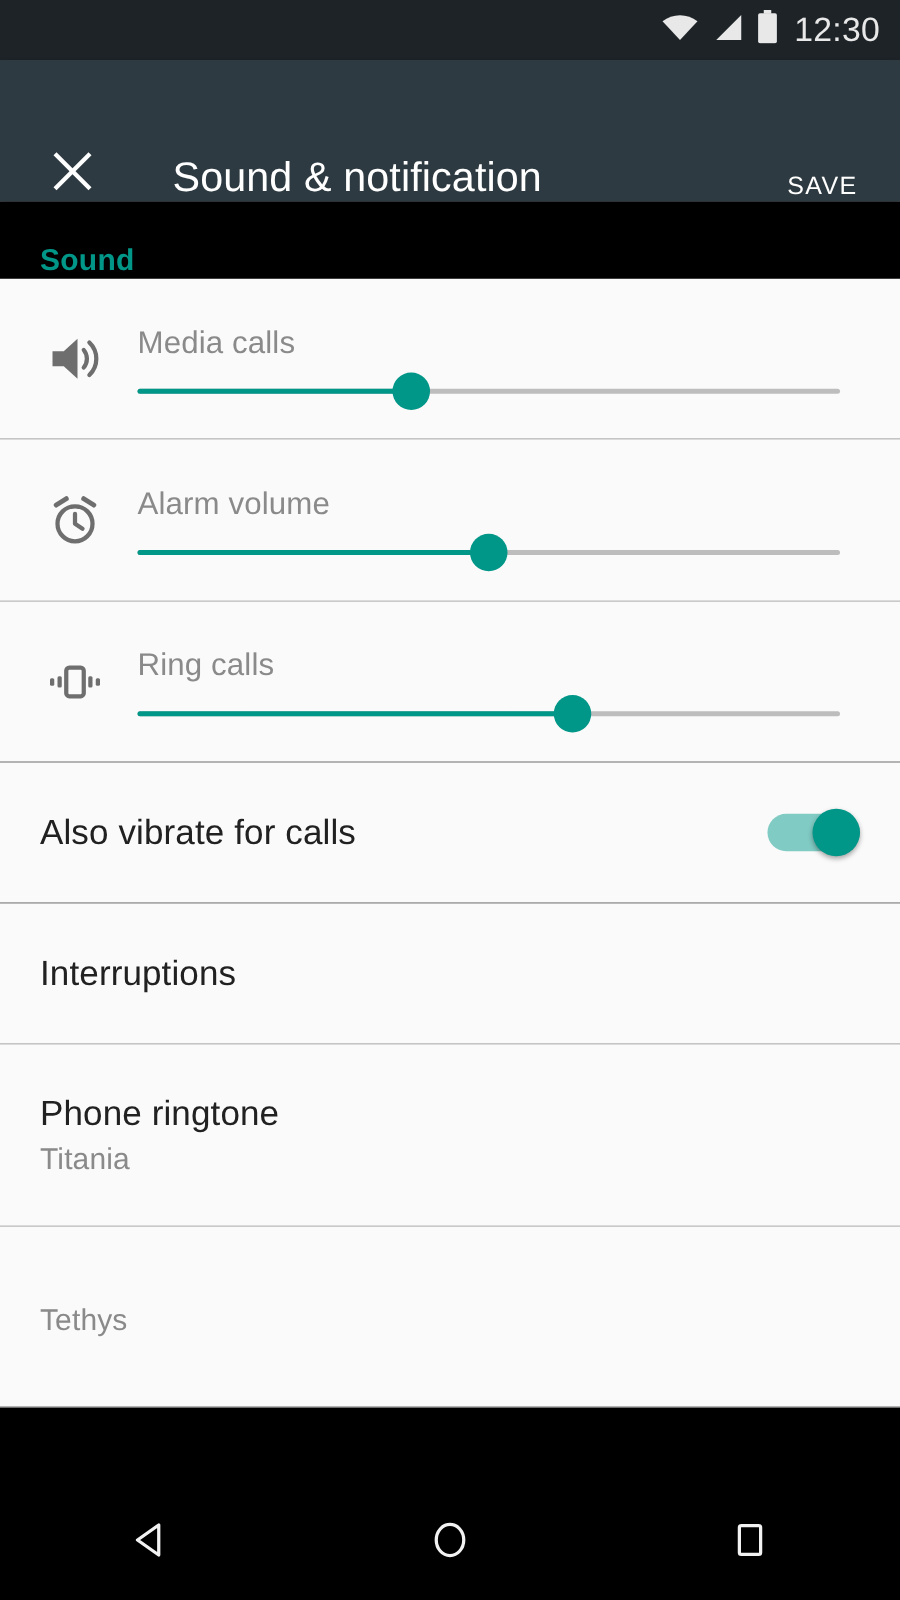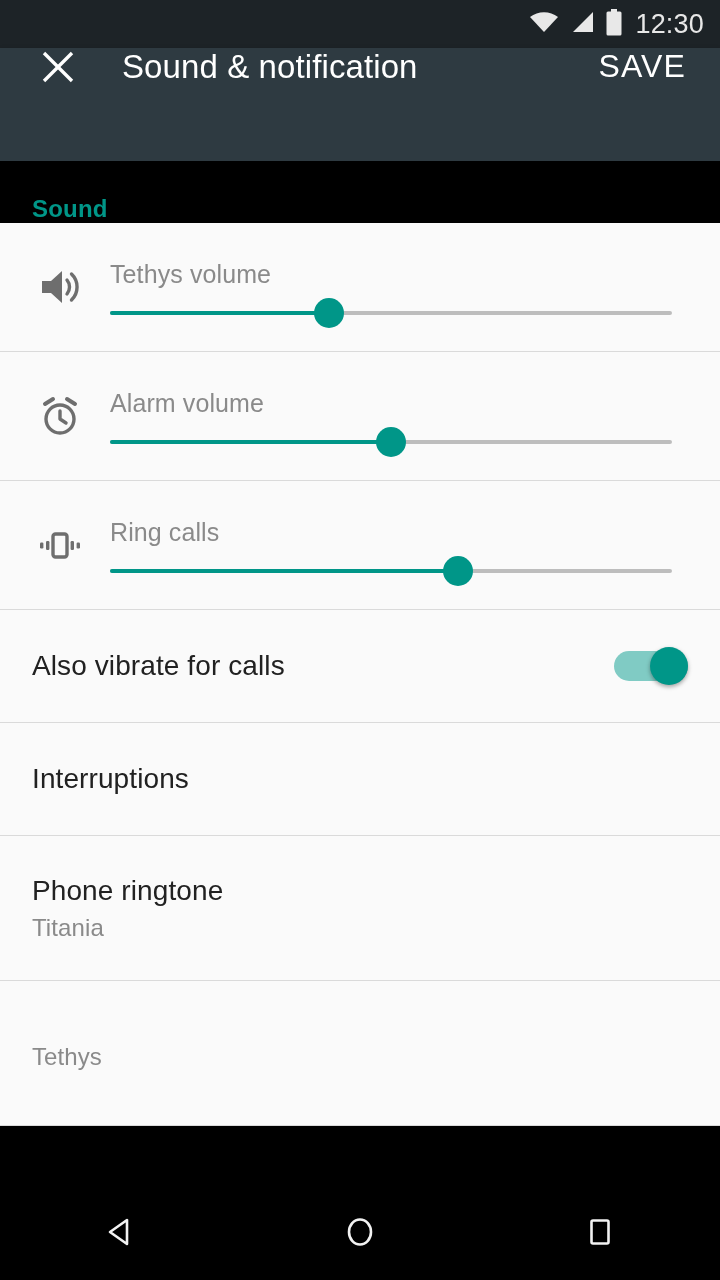--- a/index.html
+++ b/index.html
@@ -19,34 +19,35 @@
   }
   .sb-icons { display:flex; align-items:center; gap:10px; }
   .sb-time {
     color:#E8E8E8; font-size:27px; letter-spacing:0.2px;
     margin-left:12px; font-weight:400;
   }
 
   
   .toolbar {
     position:absolute; top:48px; left:0; width:720px; height:113px;
-    background:#2E3A41; display:flex; align-items:flex-start;
+    background:#2E3A41; display:flex; align-items:flex-end;
     box-shadow:0 2px 5px rgba(0,0,0,0.28);
     z-index:5;
+    gap:16px;
   }
   .tb-close {
     width:72px; margin-left:22px; display:flex;
     align-items:center; justify-content:center;
   }
   .tb-title {
     color:#FFFFFF; font-size:33px; font-weight:400;
     margin-left:28px; flex:1; letter-spacing:0.1px;
   }
   .tb-save {
-    color:#FFFFFF; font-size:32px; letter-spacing:1.1px;
+    color:#FFFFFF; font-size:20px; letter-spacing:1.1px;
     margin-right:34px; font-weight:400;
   }
 
   
   .content {
     position:absolute; top:161px; left:0; width:720px; height:1027px;
     background:#000000;
   }
   .section-header {
     color:#009688; font-size:24px; font-weight:700;
@@ -159,21 +160,21 @@
 
     <div class="slider-row">
       <div class="slider-icon">
         <svg width="48" height="48" viewBox="0 0 48 48">
           <path d="M6 18 L6 30 L15 30 L26 40 L26 8 L15 18 Z" fill="#6E6E6E"></path>
           <path d="M31 17 A11 11 0 0 1 31 31" fill="none" stroke="#6E6E6E" stroke-width="3.4" stroke-linecap="round"></path>
           <path d="M35.5 11 A18 18 0 0 1 35.5 37" fill="none" stroke="#6E6E6E" stroke-width="3.4" stroke-linecap="round"></path>
         </svg>
       </div>
       <div class="slider-body">
-        <div class="slider-label">Tethys volume</div>
+        <div class="slider-label">Media calls</div>
         <div class="track">
           <div class="track-fill" style="width: 39%;"></div>
           <div class="thumb" style="left: 39%;"></div>
         </div>
       </div>
     </div>
     <div class="divider"></div>
 
     <div class="slider-row">
       <div class="slider-icon">

